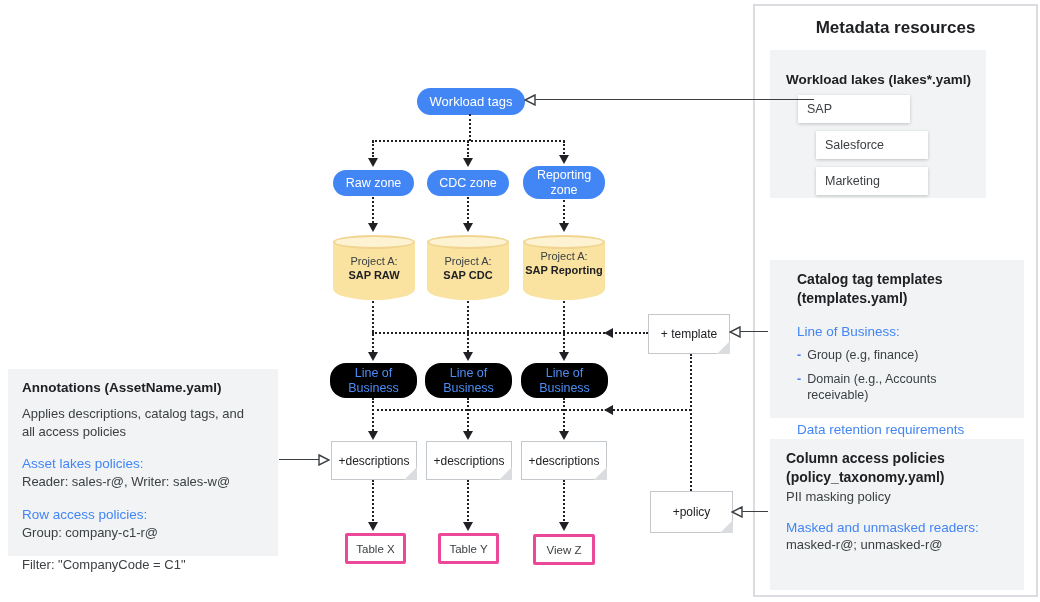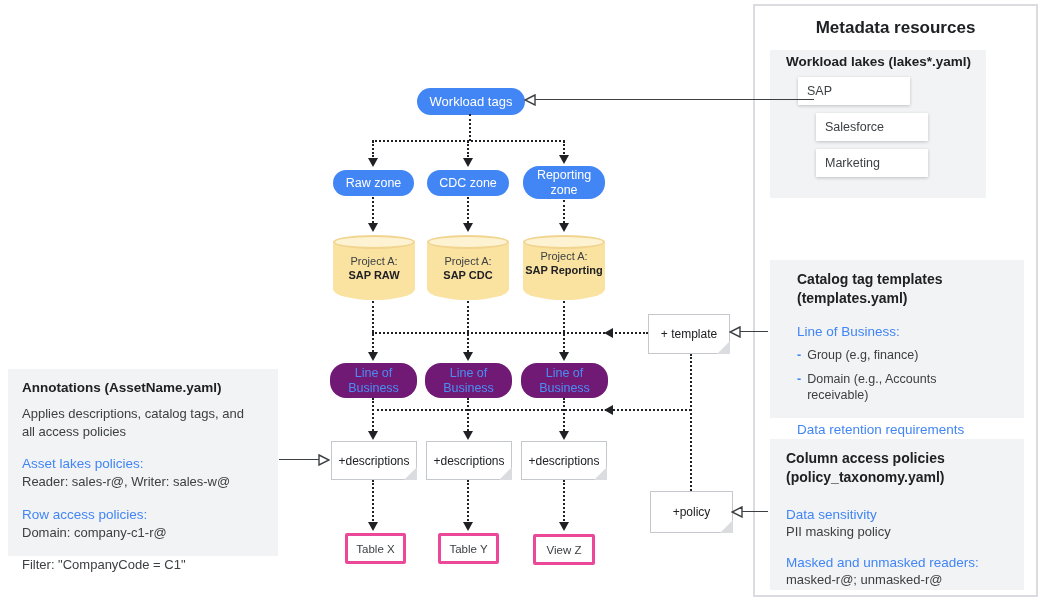--- a/index.html
+++ b/index.html
@@ -4,21 +4,21 @@
 <style>
   html,body{margin:0;padding:0;background:#fff;}
   body{font-family:"Liberation Sans",sans-serif;color:#202124;}
   .stage{position:relative;width:1040px;height:602px;background:#fff;overflow:hidden;}
 
   
   .panel{position:absolute;box-sizing:border-box;}
   .metadata-panel{left:753px;top:4px;width:285px;height:593px;background:#fff;border:2px solid #DADCE0;}
   .mp-title{margin:12px 0 0 0;text-align:center;font-size:17px;font-weight:bold;color:#202124;}
   .mp-section{position:absolute;left:15px;background:#F1F3F4;box-sizing:border-box;}
-  .s1{top:44px;width:216px;height:148px;padding:3px 16px;}
+  .s1{top:44px;width:216px;height:148px;padding:21px 16px;}
   .s2{top:254px;width:254px;height:158px;padding:10px 27px;}
   .s3{top:433px;width:254px;height:151px;padding:10px 16px;}
   .mp-section h4{margin:0;font-size:14px;font-weight:bold;color:#202124;line-height:1.35;}
   .s1 h4{white-space:nowrap;font-size:13.5px;}
   .lake-card{margin:8px 0 8px 30px;width:103px;height:28px;line-height:28px;padding-left:9px;box-sizing:content-box;
              background:#fff;font-size:12.5px;color:#3C4043;box-shadow:0 1px 3px rgba(60,64,67,.28);}
   .lake-card:first-of-type{margin-top:6px;margin-left:12px;}
   .blue-h{color:#4285F4;font-weight:500;font-size:13.5px;margin:0;}
   .body-t{color:#3C4043;font-size:13px;margin:0;}
   .bullet{display:flex;font-size:12.5px;color:#3C4043;margin-top:8px;line-height:1.3;}
@@ -34,21 +34,21 @@
   .annotations-panel .body-t{margin-top:10px;line-height:1.4;width:238px;}
   .annotations-panel .blue-h.a1{margin-top:15px;}
   .annotations-panel .val{margin-top:2px;}
   .annotations-panel .blue-h.a2{margin-top:15px;}
   .annotations-panel .filter{margin-top:14px;}
 
   
   .pill{position:absolute;display:flex;align-items:center;justify-content:center;text-align:center;
         border-radius:16px;font-size:13px;line-height:1.2;box-sizing:border-box;}
   .pill.blue{background:#4285F4;color:#fff;}
-  .pill.lblue{background:#701a75;color:#4C8DF5;font-size:12.5px;padding:0 12px;}
+  .pill.lblue{background:#000000;color:#4C8DF5;font-size:12.5px;padding:0 12px;}
   .zone{font-size:12.5px;padding:0 6px;}
 
   .cylinder{position:absolute;width:82px;height:65px;}
   .cyl-body{position:absolute;left:0;right:0;top:7px;bottom:0;background:#FAE2A1;
             border-radius:0 0 41px 41px/0 0 11px 11px;}
   .cyl-top{position:absolute;left:0;right:0;top:0;height:14px;background:#FDF3D3;
            border:2px solid #F1D48F;border-radius:50%;box-sizing:border-box;}
   .cyl-text{position:absolute;top:19px;left:0;width:100%;text-align:center;font-size:11px;color:#3C4043;line-height:1.3;}
   .cyl-text .nm{font-weight:bold;color:#202124;display:block;}
   .cyl-text .pf{display:block;}
@@ -76,21 +76,21 @@
 <body>
 
 <div class="stage">
 
   <aside class="panel annotations-panel">
     <h4>Annotations (AssetName.yaml)</h4>
     <p class="body-t">Applies descriptions, catalog tags, and all access policies</p>
     <p class="blue-h a1">Asset lakes policies:</p>
     <p class="body-t val">Reader: sales-r@, Writer: sales-w@</p>
     <p class="blue-h a2">Row access policies:</p>
-    <p class="body-t val">Domain: company-c1-r@</p>
+    <p class="body-t val">Group: company-c1-r@</p>
     <p class="body-t filter">Filter: "CompanyCode = C1"</p>
   </aside>
 
   <aside class="panel metadata-panel">
     <h3 class="mp-title">Metadata resources</h3>
 
     <section class="mp-section s1">
       <h4>Workload lakes (lakes*.yaml)</h4>
       <div class="lake-card">SAP</div>
       <div class="lake-card">Salesforce</div>
@@ -106,21 +106,20 @@
       </div>
       <div class="bullet">
         <span class="dash">-</span>
         <span>Domain (e.g., Accounts receivable)</span>
       </div>
       <p class="blue-h ret">Data retention requirements</p>
     </section>
 
     <section class="mp-section s3">
       <h4>Column access policies (policy_taxonomy.yaml)</h4>
-      <p class="blue-h sens">Data sensitivity</p>
       <p class="body-t">PII masking policy</p>
       <p class="blue-h mask">Masked and unmasked readers:</p>
       <p class="body-t">masked-r@; unmasked-r@</p>
     </section>
   </aside>
 
   <div class="pill blue" style="left:417px;top:88px;width:108px;height:27px;">Workload tags</div>
 
   <div class="pill blue zone" style="left:333px;top:170px;width:81px;height:26px;">Raw zone</div>
   <div class="pill blue zone" style="left:427px;top:170px;width:82px;height:26px;">CDC zone</div>

